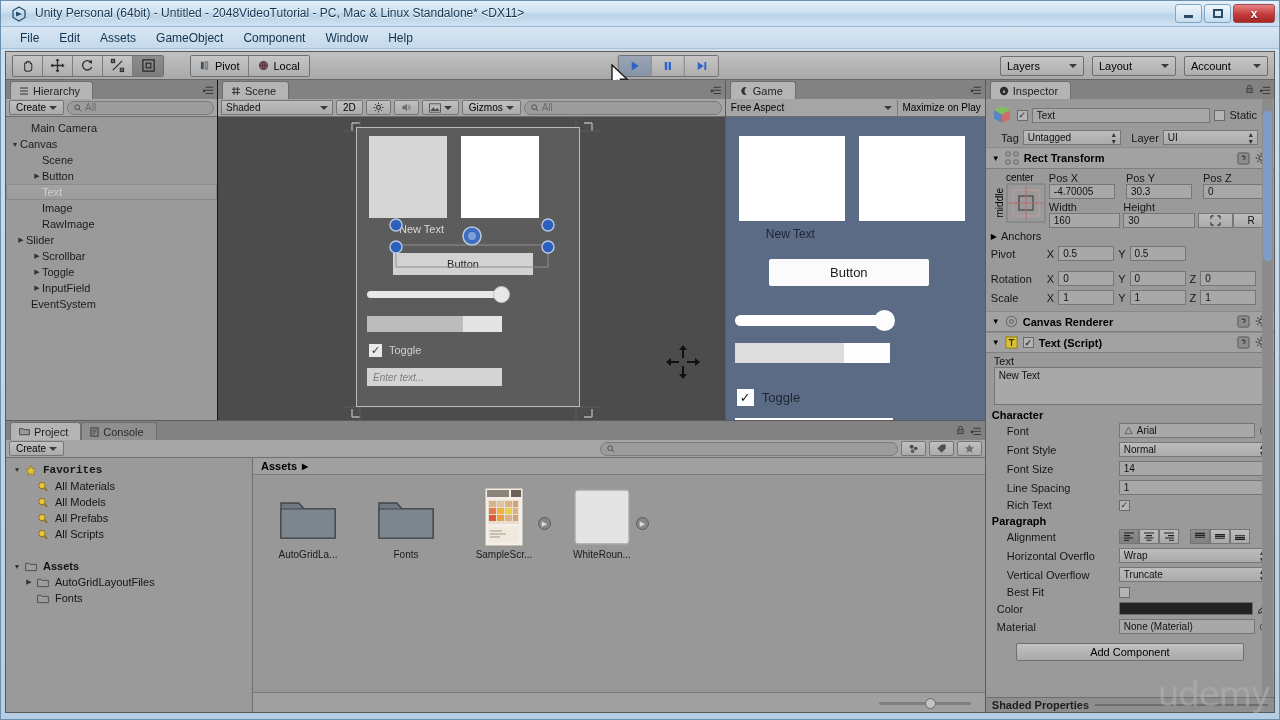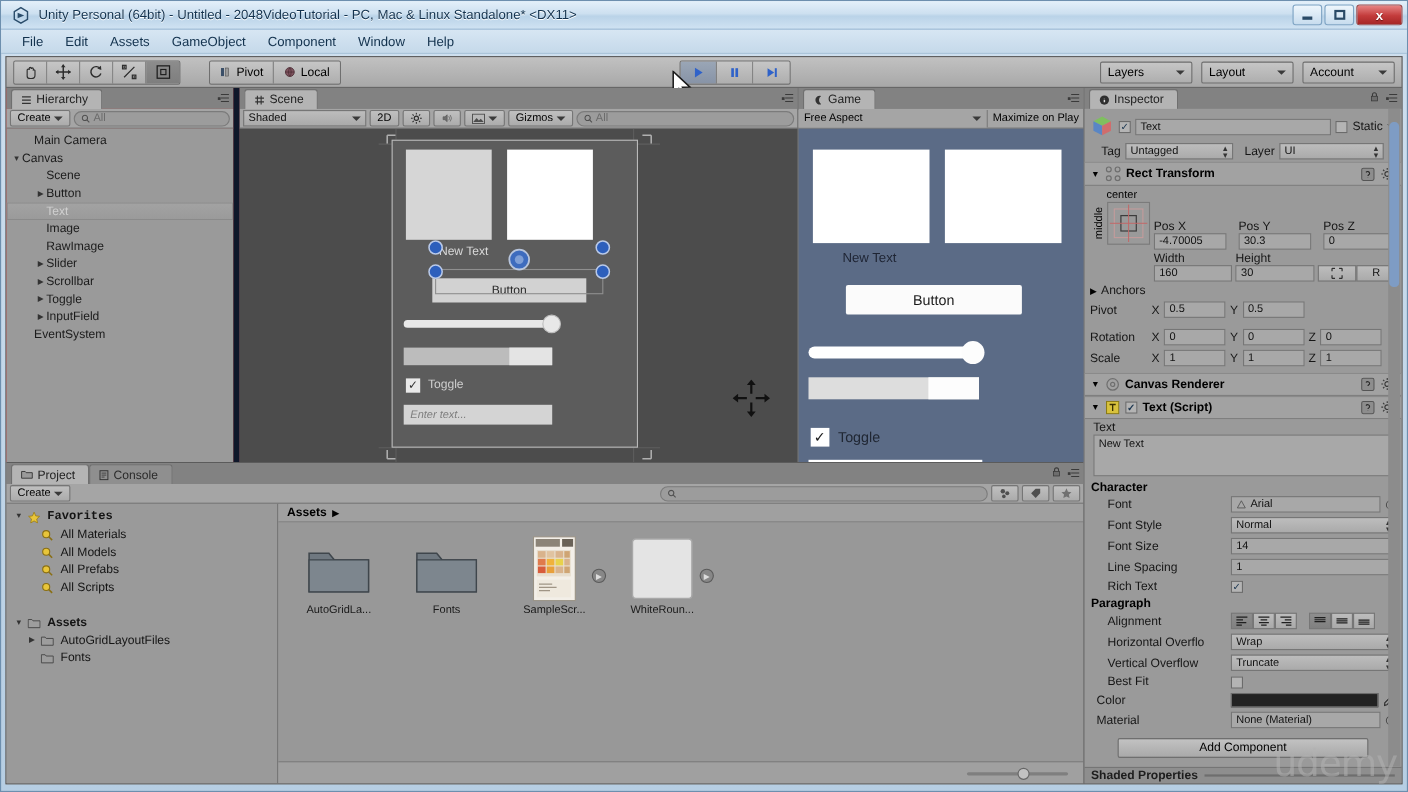--- a/index.html
+++ b/index.html
@@ -62,21 +62,21 @@
   .ddbtn { height:20px; min-width:84px; padding:0 6px; font-size:11px; border:1px solid #6f6f6f;
     border-radius:2px; background:linear-gradient(#c6c6c6,#aeaeae);
     display:flex; align-items:center; justify-content:space-between; }
   .caret { width:0;height:0;border-left:4px solid transparent;border-right:4px solid transparent;
     border-top:4px solid #3a3a3a; }
 
   
   #body { flex:1; display:flex; min-height:0; }
   #leftcol { width:985px; display:flex; flex-direction:column; min-width:0; }
   #toprow { height:340px; display:flex; }
-  #hier { width:212px; background:#ef4444; border-right:6px solid #0f172a;
+  #hier { width:212px; background:#a21caf; border-right:1px solid #0f172a;
     display:flex; flex-direction:column; }
   #scene { flex:1; background:#9a9a9a; display:flex; flex-direction:column; min-width:0; }
   #game { width:260px; background:#9a9a9a; border-left:1px solid #5b5b5b;
     display:flex; flex-direction:column; }
   #project { flex:1; background:#9a9a9a; border-top:1px solid #5b5b5b;
     display:flex; flex-direction:column; min-height:0; }
   #inspector { width:291px; background:#9a9a9a; border-left:1px solid #5b5b5b;
     display:flex; flex-direction:column; }
 
   
@@ -352,21 +352,21 @@
                   <span>Text</span>
                 </div>
                 <div class="hrow" style="padding-left: 26px;">
                   <span class="arrow"></span>
                   <span>Image</span>
                 </div>
                 <div class="hrow" style="padding-left: 26px;">
                   <span class="arrow"></span>
                   <span>RawImage</span>
                 </div>
-                <div class="hrow" style="padding-left: 26px;">
+                <div class="hrow" style="padding-left: 10px;">
                   <span class="arrow">▶</span>
                   <span>Slider</span>
                 </div>
                 <div class="hrow" style="padding-left: 26px;">
                   <span class="arrow">▶</span>
                   <span>Scrollbar</span>
                 </div>
                 <div class="hrow" style="padding-left: 26px;">
                   <span class="arrow">▶</span>
                   <span>Toggle</span>
@@ -788,21 +788,21 @@
                 <div style="writing-mode:vertical-rl; transform:rotate(180deg); font-size:10px;">middle</div>
                 <svg width="40" height="40" viewBox="0 0 40 40">
                   <rect x="1" y="1" width="38" height="38" fill="#9a9a9a" stroke="#7a7a7a" stroke-width="1"></rect>
                   <rect x="7" y="7" width="26" height="26" fill="none" stroke="#c49c9c" stroke-width="1"></rect>
                   <rect x="13" y="13" width="14" height="14" fill="none" stroke="#3c3c3c" stroke-width="1.1"></rect>
                   <path d="M20 3 V37 M3 20 H37" stroke="#c06767" stroke-width=".9"></path>
                 </svg>
               </div>
             </div>
             <div style="flex:1;">
-              <div style="display:flex; gap:11px;margin-top:28px;">
+              <div style="display:flex; gap:11px;">
                 <div style="flex:1;">
                   <div class="lbl">Pos X</div>
                   <div class="field">-4.70005</div>
                 </div>
                 <div style="flex:1;">
                   <div class="lbl">Pos Y</div>
                   <div class="field">30.3</div>
                 </div>
                 <div style="flex:1;">
                   <div class="lbl">Pos Z</div>

